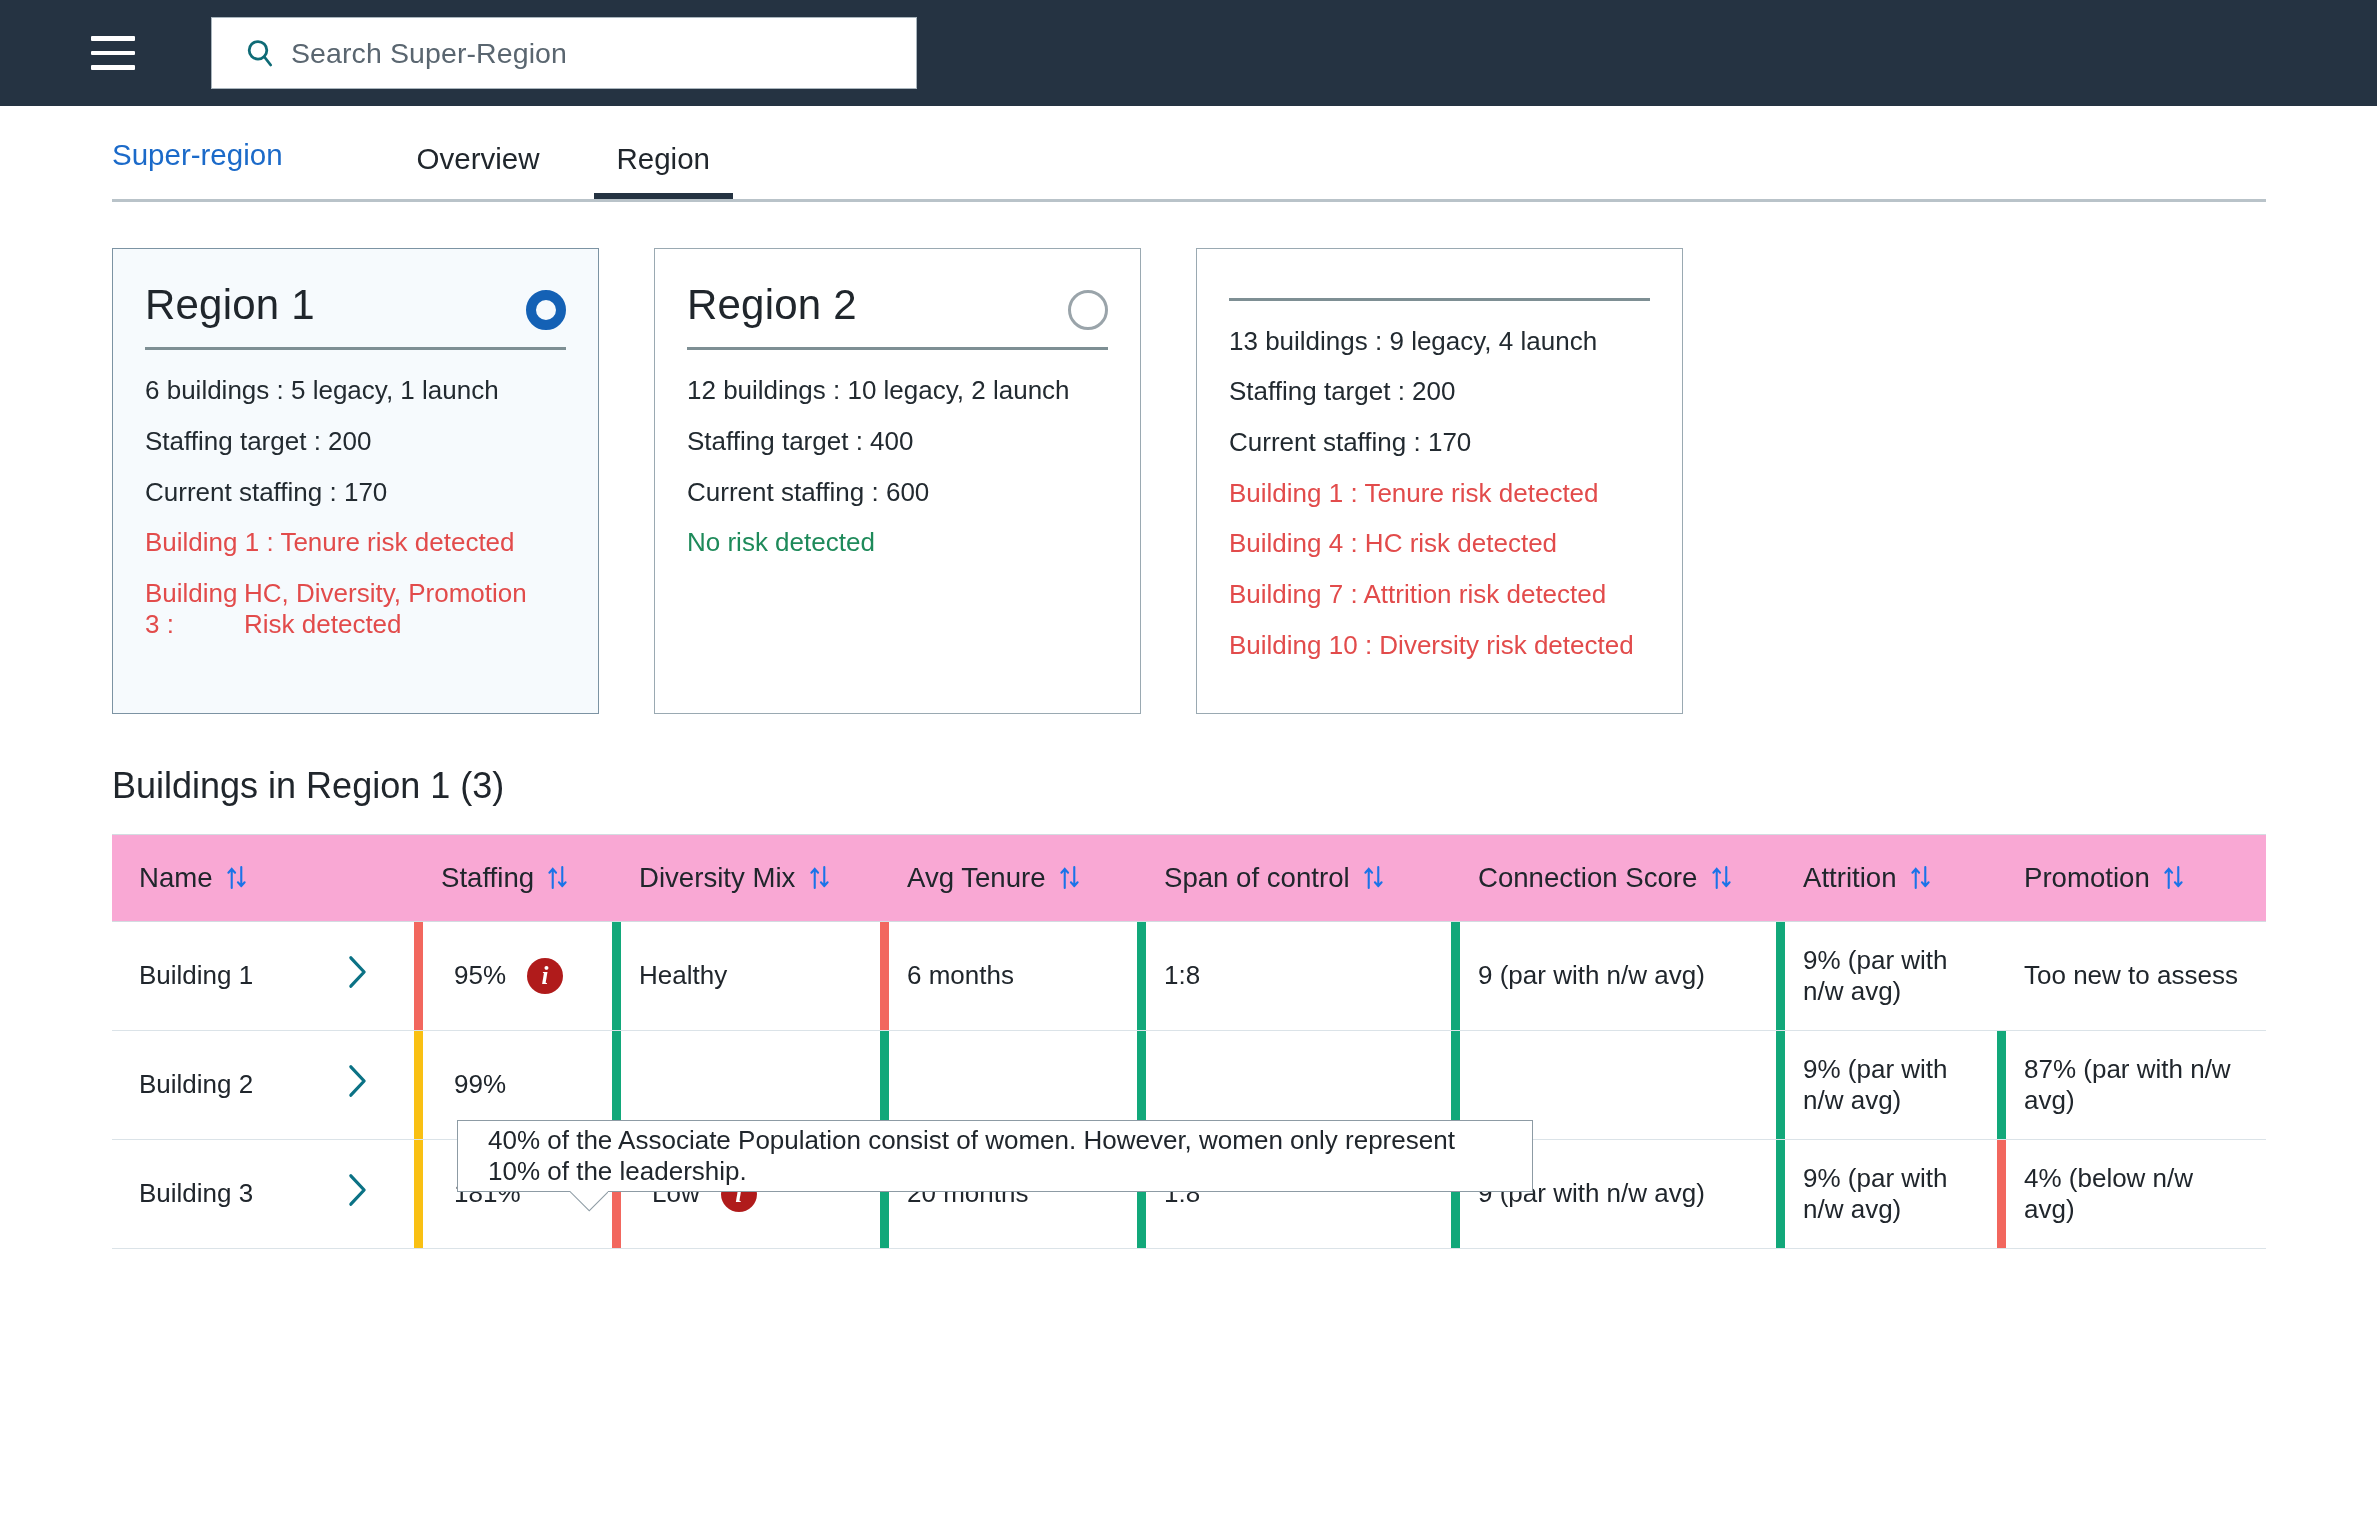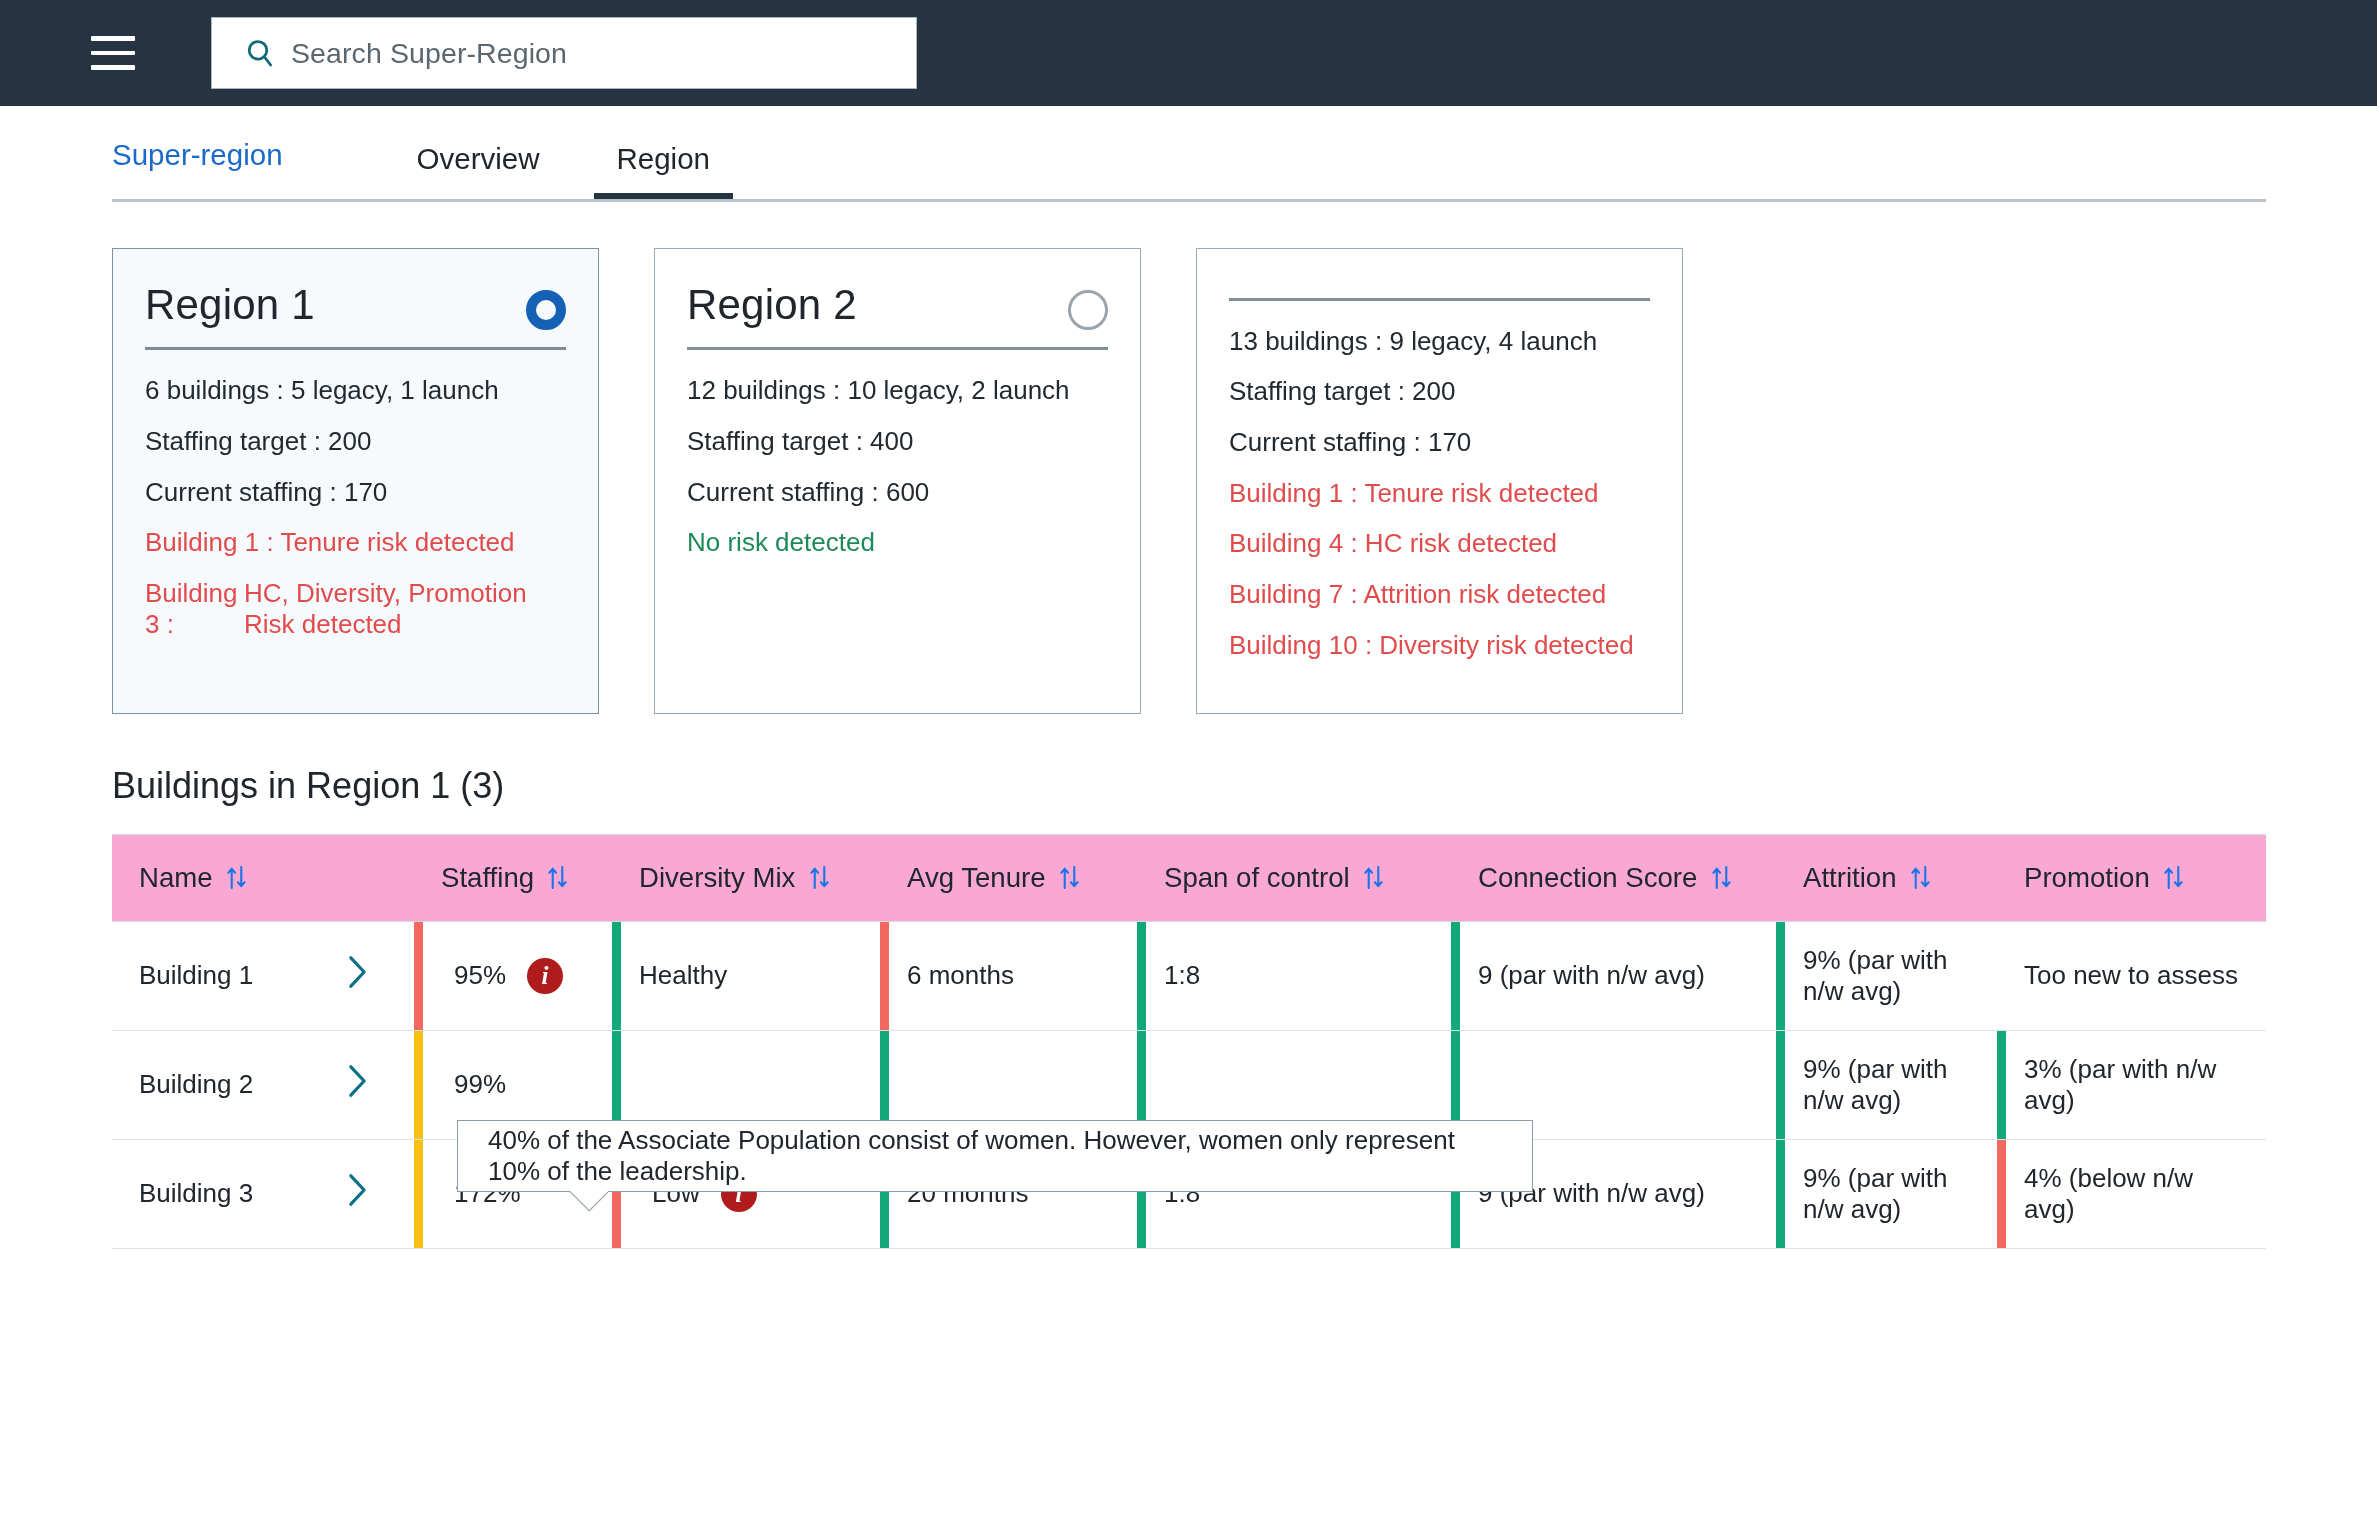--- a/index.html
+++ b/index.html
@@ -349,39 +349,39 @@
         <td>
           <span class="bar green"></span>
           <span></span>
         </td>
         <td>
           <span class="bar green"></span>
           <span>9% (par with n/w avg)</span>
         </td>
         <td>
           <span class="bar green"></span>
-          <span>3% (par with n/w avg)</span>
+          <span>87% (par with n/w avg)</span>
         </td>
       </tr>
 
       <tr>
         <td>
           <div class="name-cell">
             <span>Building 3</span>
             <span class="chevron">
               <svg width="25" height="36" viewBox="0 0 26 38">
                   <path d="M6 4 L20 19 L6 34" stroke="#0b7285" stroke-width="3.4" fill="none" stroke-linecap="round" stroke-linejoin="round"></path>
                 </svg>
             </span>
           </div>
         </td>
         <td>
           <span class="bar amber"></span>
           <div class="val-row">
-            <span>172%</span>
+            <span>181%</span>
           </div>
         </td>
         <td>
           <span class="bar red"></span>
           <div class="val-row">
             <span>Low</span>
             <span class="info-dot">i</span>
           </div>
         </td>
         <td>

